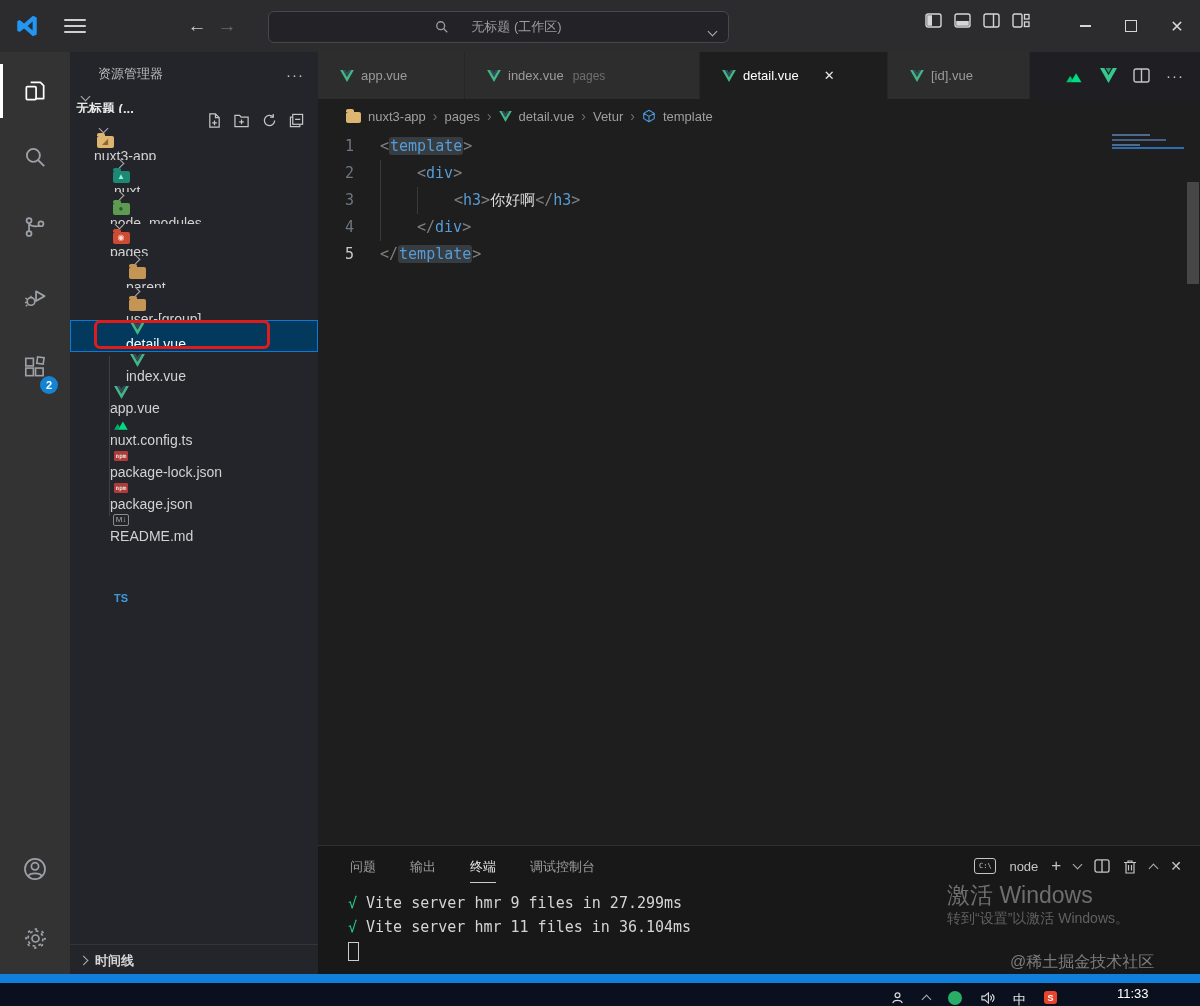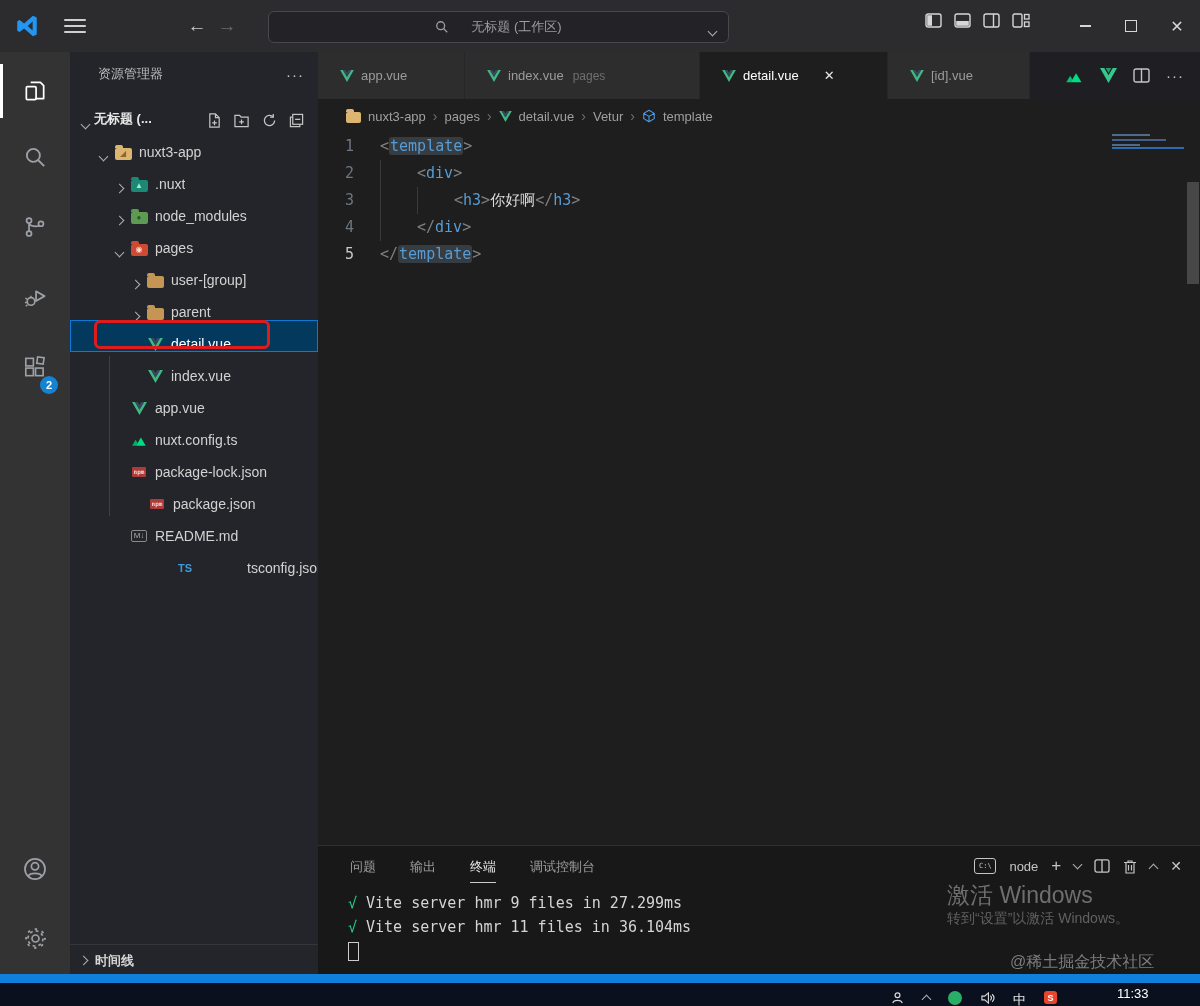--- a/index.html
+++ b/index.html
@@ -24,21 +24,21 @@
   
   .activitybar{position:absolute;left:0;top:52px;width:70px;height:924px;background:#333333;}
   .actitem{position:absolute;left:0;width:70px;height:62px;display:flex;align-items:center;justify-content:center;}
   .actitem.active::before{content:"";position:absolute;left:0;top:4px;bottom:4px;width:3px;background:#ffffff;}
   .badge{position:absolute;right:12px;bottom:4px;width:18px;height:18px;border-radius:50%;background:#1583d3;
      color:#fff;font-size:11px;display:flex;align-items:center;justify-content:center;font-weight:bold;}
   
   .sidebar{position:absolute;left:70px;top:52px;width:248px;height:924px;background:#24252a;border-right:1px solid #1b1b1b;}
   .sbheader{height:44px;display:flex;align-items:center;padding:0 14px 0 28px;color:#bbbbbb;}
   .sbheader .more{margin-left:auto;color:#c5c5c5;font-size:15px;letter-spacing:1px;}
-  .trow{height:32px;display:flex;align-items:flex-end;color:#d2d2d2;font-size:14px;position:relative;}
+  .trow{height:32px;display:flex;align-items:flex-start;color:#d2d2d2;font-size:14px;position:relative;flex-direction:column;}
   .trow.bold{font-weight:bold;color:#e8e8e8;font-size:13px;}
   .cvbox{width:18px;display:flex;align-items:center;justify-content:center;flex:none;}
   .cv{display:inline-block;width:6px;height:6px;border-right:1.5px solid #b0b0b0;border-bottom:1.5px solid #b0b0b0;}
   .cv.r{transform:rotate(-45deg);}
   .cv.d{transform:rotate(45deg);margin-top:-3px;}
   .icbox{width:22px;height:16px;display:flex;align-items:center;justify-content:center;flex:none;margin-right:5px;}
   .fold{position:relative;width:17px;height:12px;border-radius:2px;background:var(--fc,#c49554);margin-top:3px;}
   .fold::before{content:"";position:absolute;top:-3px;left:0;width:8px;height:3px;border-radius:2px 2px 0 0;background:var(--fc,#c49554);}
   .fold .ov{position:absolute;inset:0;display:flex;align-items:center;justify-content:center;font-size:8px;line-height:1;}
   .tlabel{white-space:nowrap;overflow:hidden;}
@@ -290,31 +290,31 @@
         <span class="tlabel">pages</span>
       </div>
 
       <div class="trow" style="padding-left:56px;">
         <span class="cvbox">
             <i class="cv r"></i>
           </span>
         <span class="icbox">
             <span class="fold"></span>
           </span>
+        <span class="tlabel">parent</span>
+      </div>
+
+      <div class="trow" style="padding-left:56px;">
+        <span class="cvbox">
+            <i class="cv r"></i>
+          </span>
+        <span class="icbox">
+            <span class="fold"></span>
+          </span>
         <span class="tlabel">user-[group]</span>
-      </div>
-
-      <div class="trow" style="padding-left:56px;">
-        <span class="cvbox">
-            <i class="cv r"></i>
-          </span>
-        <span class="icbox">
-            <span class="fold"></span>
-          </span>
-        <span class="tlabel">parent</span>
       </div>
 
       <div class="trow sel" style="padding-left:56px;">
         <span class="cvbox"></span>
         <span class="icbox">
           <svg width="15" height="13" viewBox="0 0 24 21">
               <path d="M0 0h4.8L12 12.4 19.2 0H24L12 21z" fill="#41b883"></path>
               <path d="M4.8 0h4.4L12 4.8 14.8 0h4.4L12 12.4z" fill="#35495e"></path>
             </svg>
         </span>
@@ -358,21 +358,21 @@
       </div>
 
       <div class="trow" style="padding-left:40px;">
         <span class="cvbox"></span>
         <span class="icbox">
             <span class="npmic">npm</span>
           </span>
         <span class="tlabel">package-lock.json</span>
       </div>
 
-      <div class="trow" style="padding-left:40px;margin-left:18px;">
+      <div class="trow" style="padding-left:40px;">
         <span class="cvbox"></span>
         <span class="icbox">
             <span class="npmic">npm</span>
           </span>
         <span class="tlabel">package.json</span>
       </div>
 
       <div class="trow" style="padding-left:40px;">
         <span class="cvbox"></span>
         <span class="icbox">

